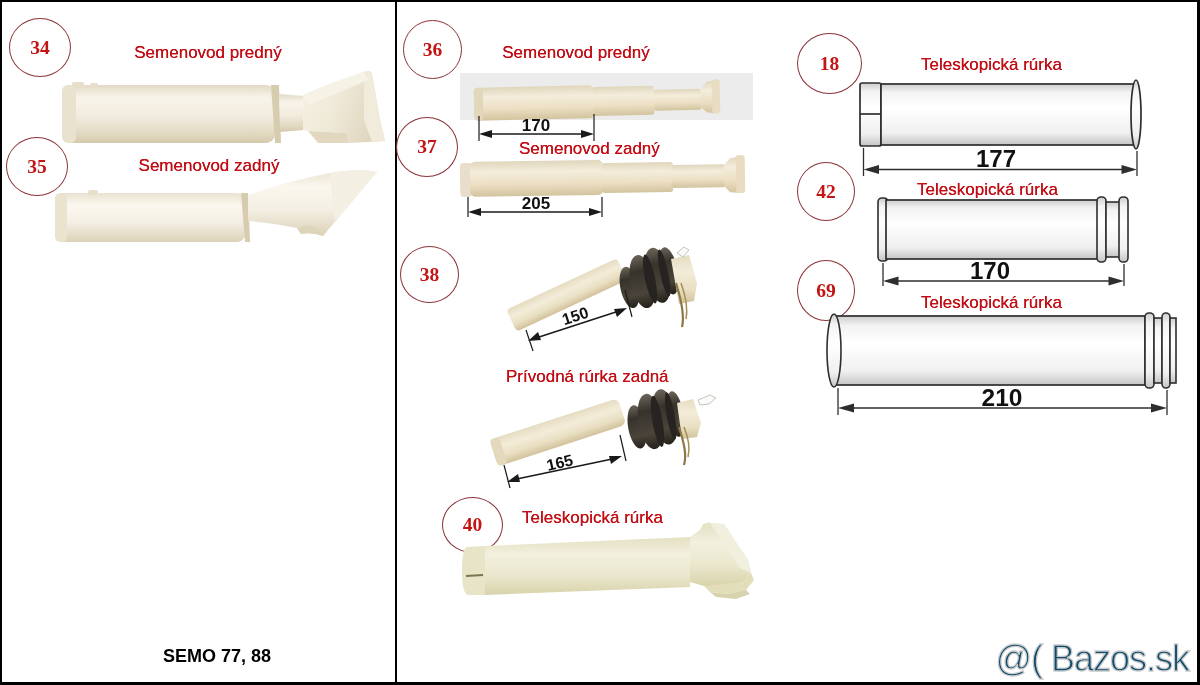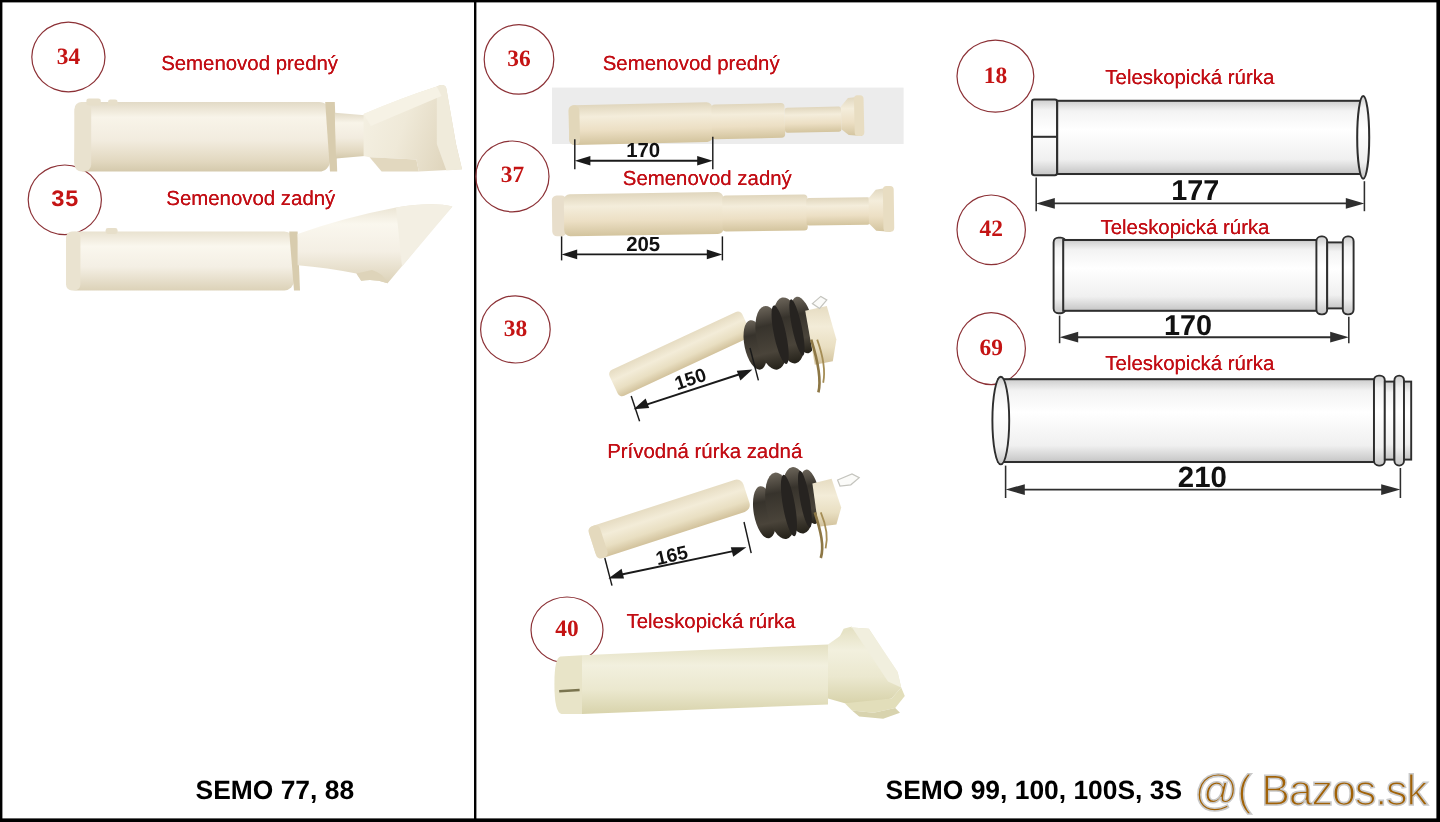--- a/index.html
+++ b/index.html
@@ -6,57 +6,56 @@
   .page{position:relative;width:1200px;height:685px;background:#fff;
         overflow:hidden;
         font-family:"Liberation Sans",sans-serif;}
   .sep{position:absolute;left:395px;top:0;width:2px;height:100%;background:#000;}
   .circ{position:absolute;border:1.6px solid #8c3136;border-radius:50%;
         display:flex;align-items:center;justify-content:center;
         font-family:"Liberation Serif",serif;font-weight:bold;
         color:#c41414;font-size:19.5px;background:transparent;}
   .lbl{position:absolute;color:#c20d14;font-weight:normal;font-size:17px;text-shadow:0 0 0.5px #c20d14;
        text-align:center;white-space:nowrap;}
-  .blbl{position:absolute;color:#000;font-weight:bold;font-size:22px;
+  .blbl{position:absolute;color:#000;font-weight:bold;font-size:18px;
         text-align:center;white-space:nowrap;}
   svg{position:absolute;overflow:visible;}
   .wm{position:absolute;right:11px;bottom:5px;font-size:36px;letter-spacing:-1px;
-      color:#a16207;-webkit-text-stroke:1.3px #c9c9c9;font-weight:normal;white-space:nowrap;}
+      color:#0c4a6e;-webkit-text-stroke:1.3px #c9c9c9;font-weight:normal;white-space:nowrap;}
 </style>
 </head>
 <body>
 <div class="page">
   <div style="position:absolute;left:0;top:0;width:1200px;height:2px;background:#000;"></div>
   <div style="position:absolute;left:0;top:0;width:2px;height:685px;background:#000;"></div>
   <div style="position:absolute;left:1197px;top:0;width:3px;height:685px;background:#000;"></div>
   <div style="position:absolute;left:0;top:682px;width:1200px;height:3px;background:#000;"></div>
   <div class="sep"></div>
 
-  <div class="circ" style="left:26px;top:18px;width:60px;height:57px;">34</div>
-  <div class="circ" style="left:23px;top:137px;width:60px;height:57px;font-family:Liberation Mono, monospace;">35</div>
+  <div class="circ" style="left:9px;top:18px;width:60px;height:57px;">34</div>
+  <div class="circ" style="left:6px;top:137px;width:60px;height:57px;">35</div>
   <div class="circ" style="left:403px;top:20px;width:57px;height:57px;">36</div>
   <div class="circ" style="left:396px;top:117px;width:60px;height:58px;">37</div>
   <div class="circ" style="left:400px;top:246px;width:57px;height:55px;text-align:right;">38</div>
   <div class="circ" style="left:398px;top:497px;width:59px;height:54px;margin-left:44px;">40</div>
   <div class="circ" style="left:797px;top:33px;width:63px;height:59px;">18</div>
   <div class="circ" style="left:797px;top:162px;width:56px;height:57px;">42</div>
   <div class="circ" style="left:797px;top:260px;width:56px;height:59px;">69</div>
 
   <div class="lbl" style="left:133px;top:43px;width:150px;">Semenovod predný</div>
   <div class="lbl" style="left:137px;top:156px;width:144px;">Semenovod zadný</div>
   <div class="lbl" style="left:502px;top:43px;width:148px;">Semenovod predný</div>
   <div class="lbl" style="left:519px;top:139px;width:138px;">Semenovod zadný</div>
   <div class="lbl" style="left:506px;top:367px;width:162px;">Prívodná rúrka zadná</div>
   <div class="lbl" style="left:522px;top:508px;width:141px;">Teleskopická rúrka</div>
   <div class="lbl" style="left:921px;top:55px;width:141px;">Teleskopická rúrka</div>
   <div class="lbl" style="left:917px;top:180px;width:141px;">Teleskopická rúrka</div>
   <div class="lbl" style="left:921px;top:293px;width:141px;">Teleskopická rúrka</div>
 
   <div class="blbl" style="left:163px;top:646px;width:108px;">SEMO 77, 88</div>
-  <div class="blbl" style="left:738px;top:646px;width:202px;">SEMO 99, 100, 100S, 3S</div>
 
   <div class="wm">@( Bazos.sk</div>
 
   <svg style="left:50px;top:60px;" width="340" height="95" viewBox="0 0 340 95">
     <defs>
       <linearGradient id="tube1" x1="0" y1="0" x2="0" y2="1">
         <stop offset="0" stop-color="#e2dac6"></stop>
           <stop offset="0.22" stop-color="#f8f4e9"></stop>
         <stop offset="0.55" stop-color="#f2ecdf"></stop>
           <stop offset="0.85" stop-color="#e2d8c0"></stop>

